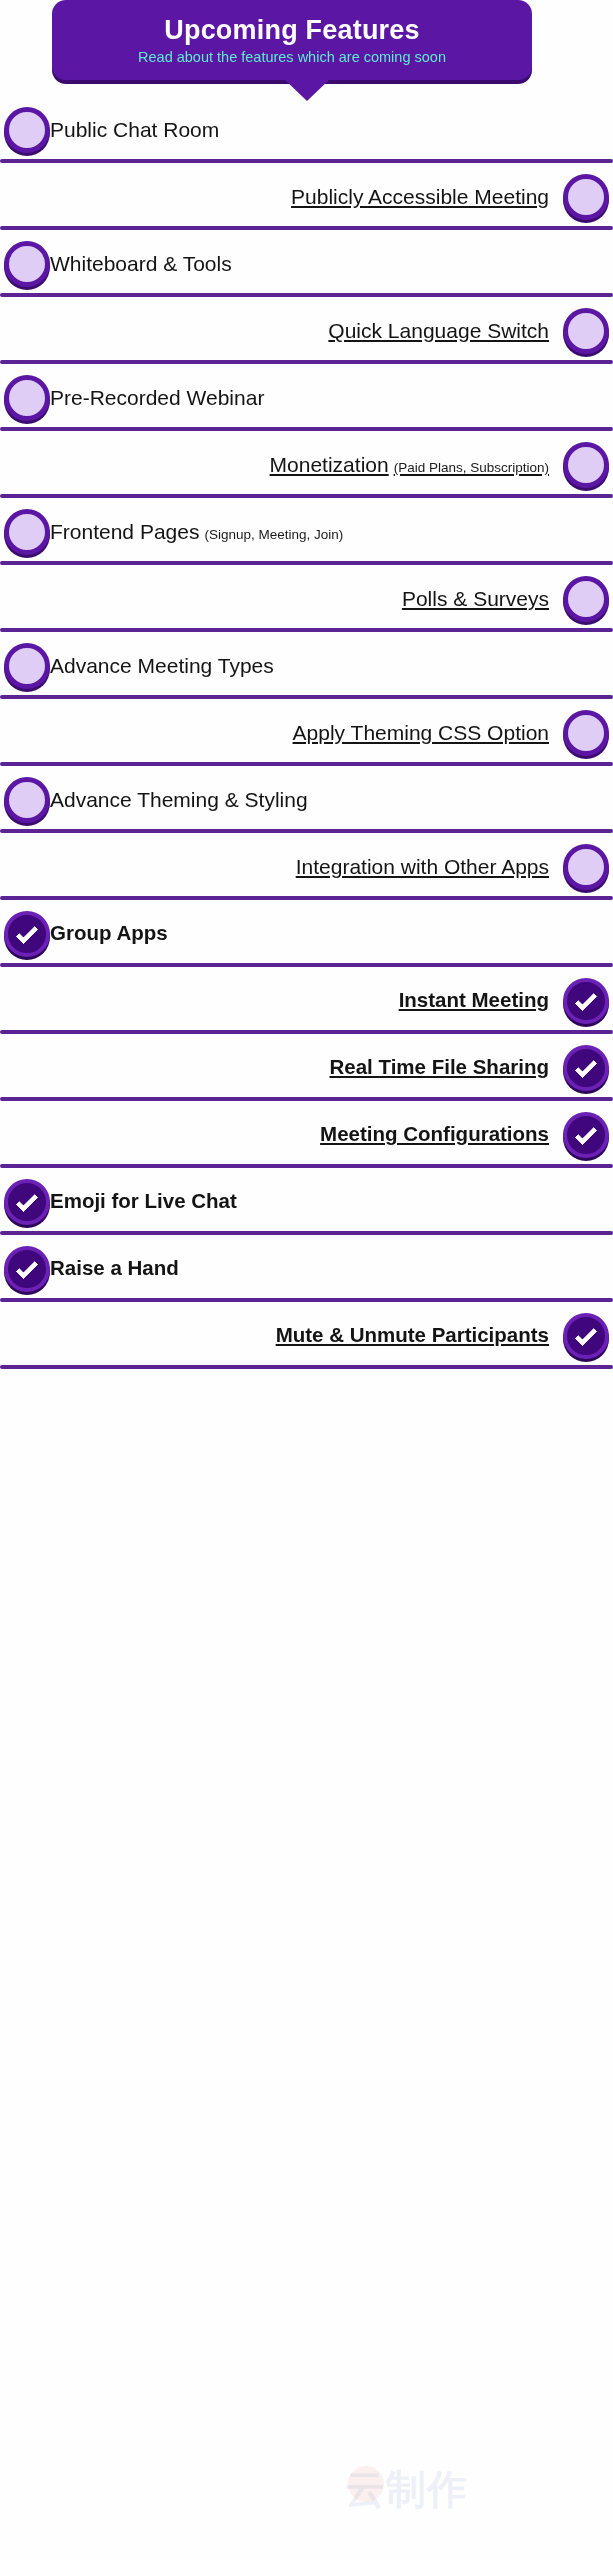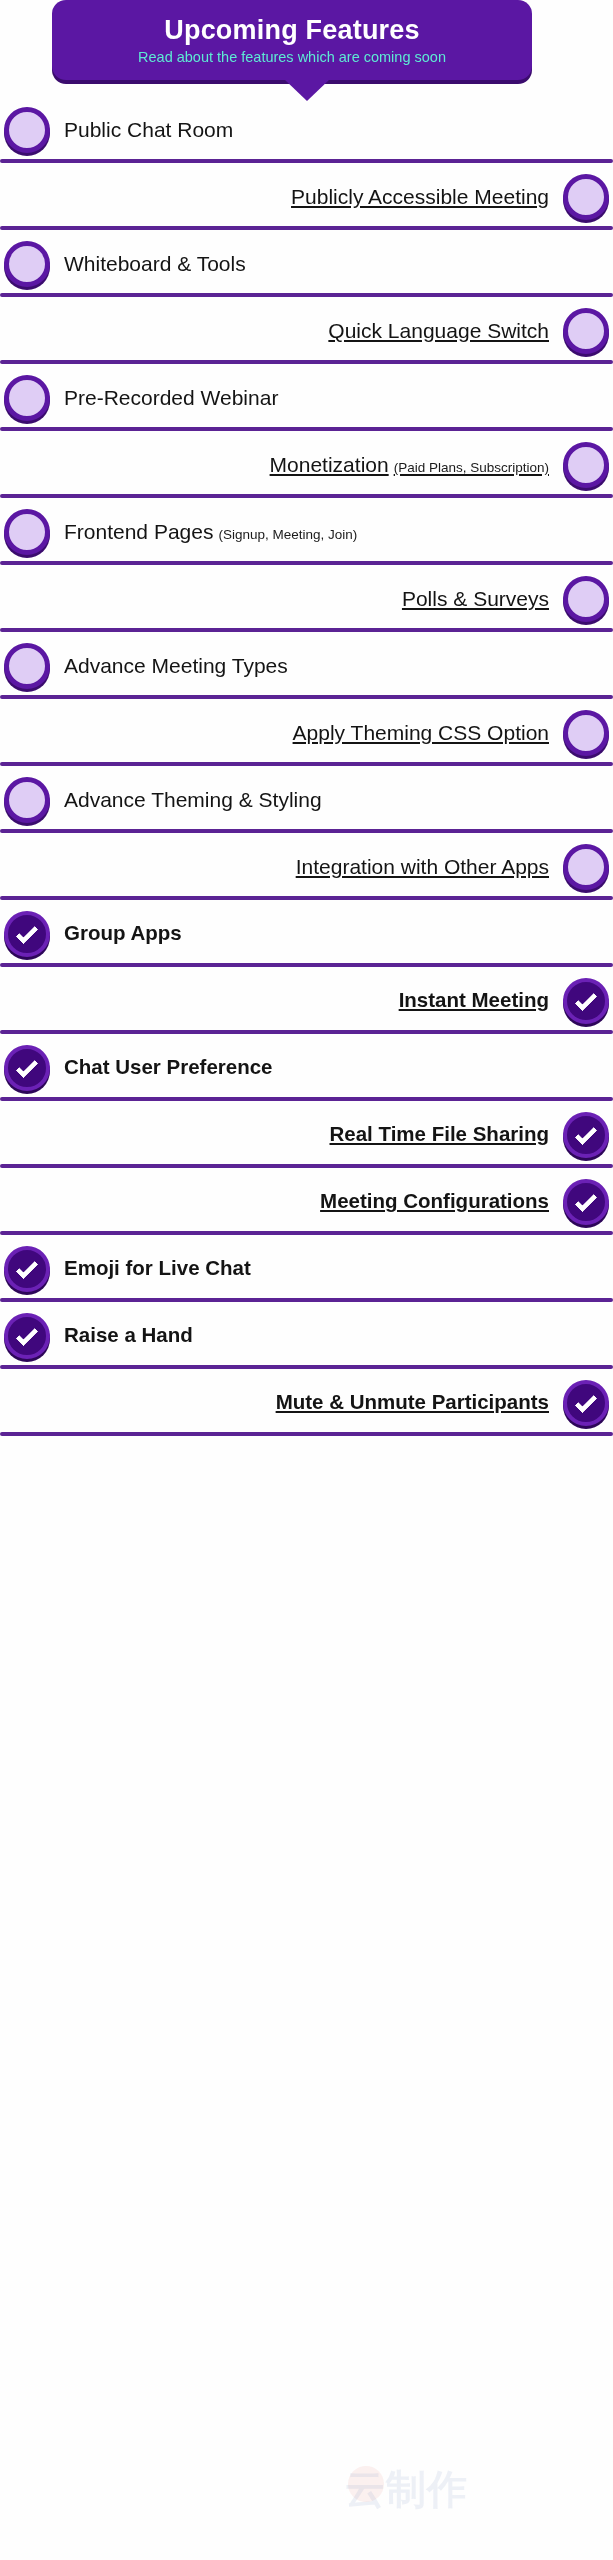--- a/index.html
+++ b/index.html
@@ -121,21 +121,21 @@
     border-bottom: 5px solid #ffffff;
     border-radius: 1px;
   }
 
   .label {
     font-size: 21px;
     color: #141414;
     white-space: nowrap;
     line-height: 1;
   }
-  .row.left  .label { margin-left: 14px; }
+  .row.left  .label { }
   .row.right .label { margin-right: 14px; text-decoration: underline; }
   .row.checked .label { font-weight: bold; font-size: 20.5px; }
   .sub {
     font-size: 13.5px;
     color: #1b1b1b;
     font-weight: normal;
     margin-left: 5px;
   }
 
   
@@ -243,27 +243,20 @@
         <div class="label">Group Apps</div>
         <div class="rule"></div>
       </div>
       <div class="row right checked">
         <div class="label">Instant Meeting</div>
         <div class="marker done">
           <div class="tick"></div>
         </div>
         <div class="rule"></div>
       </div>
-      <div class="row left checked">
-        <div class="marker done">
-          <div class="tick"></div>
-        </div>
-        <div class="label">Chat User Preference</div>
-        <div class="rule"></div>
-      </div>
       <div class="row right checked">
         <div class="label">Real Time File Sharing</div>
         <div class="marker done">
           <div class="tick"></div>
         </div>
         <div class="rule"></div>
       </div>
       <div class="row right checked">
         <div class="label">Meeting Configurations</div>
         <div class="marker done">

